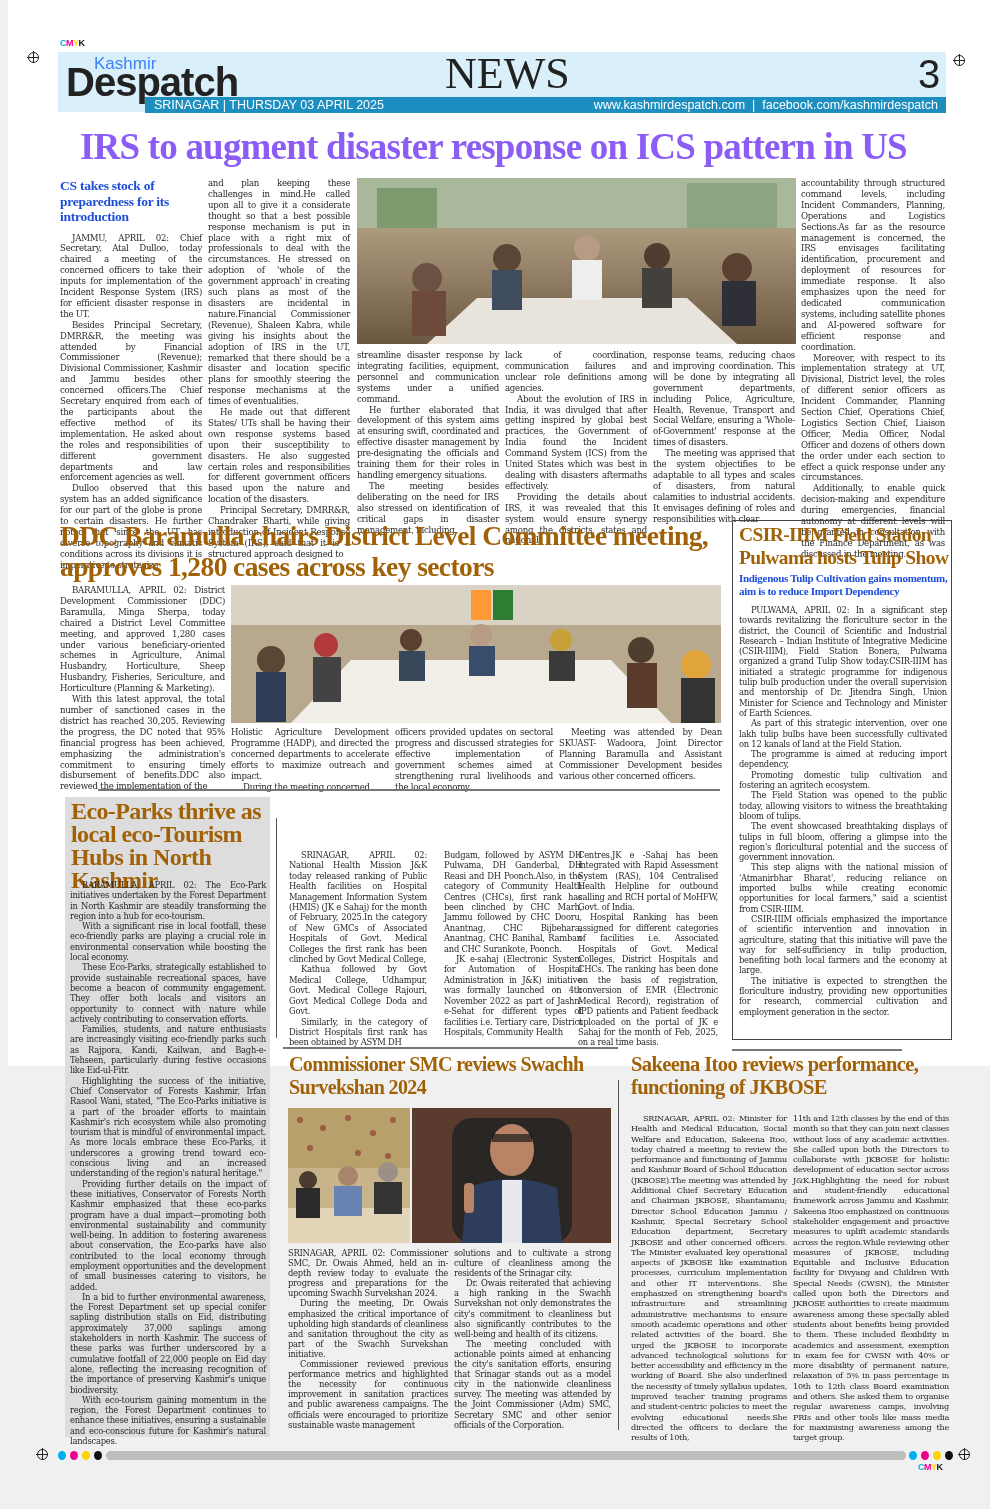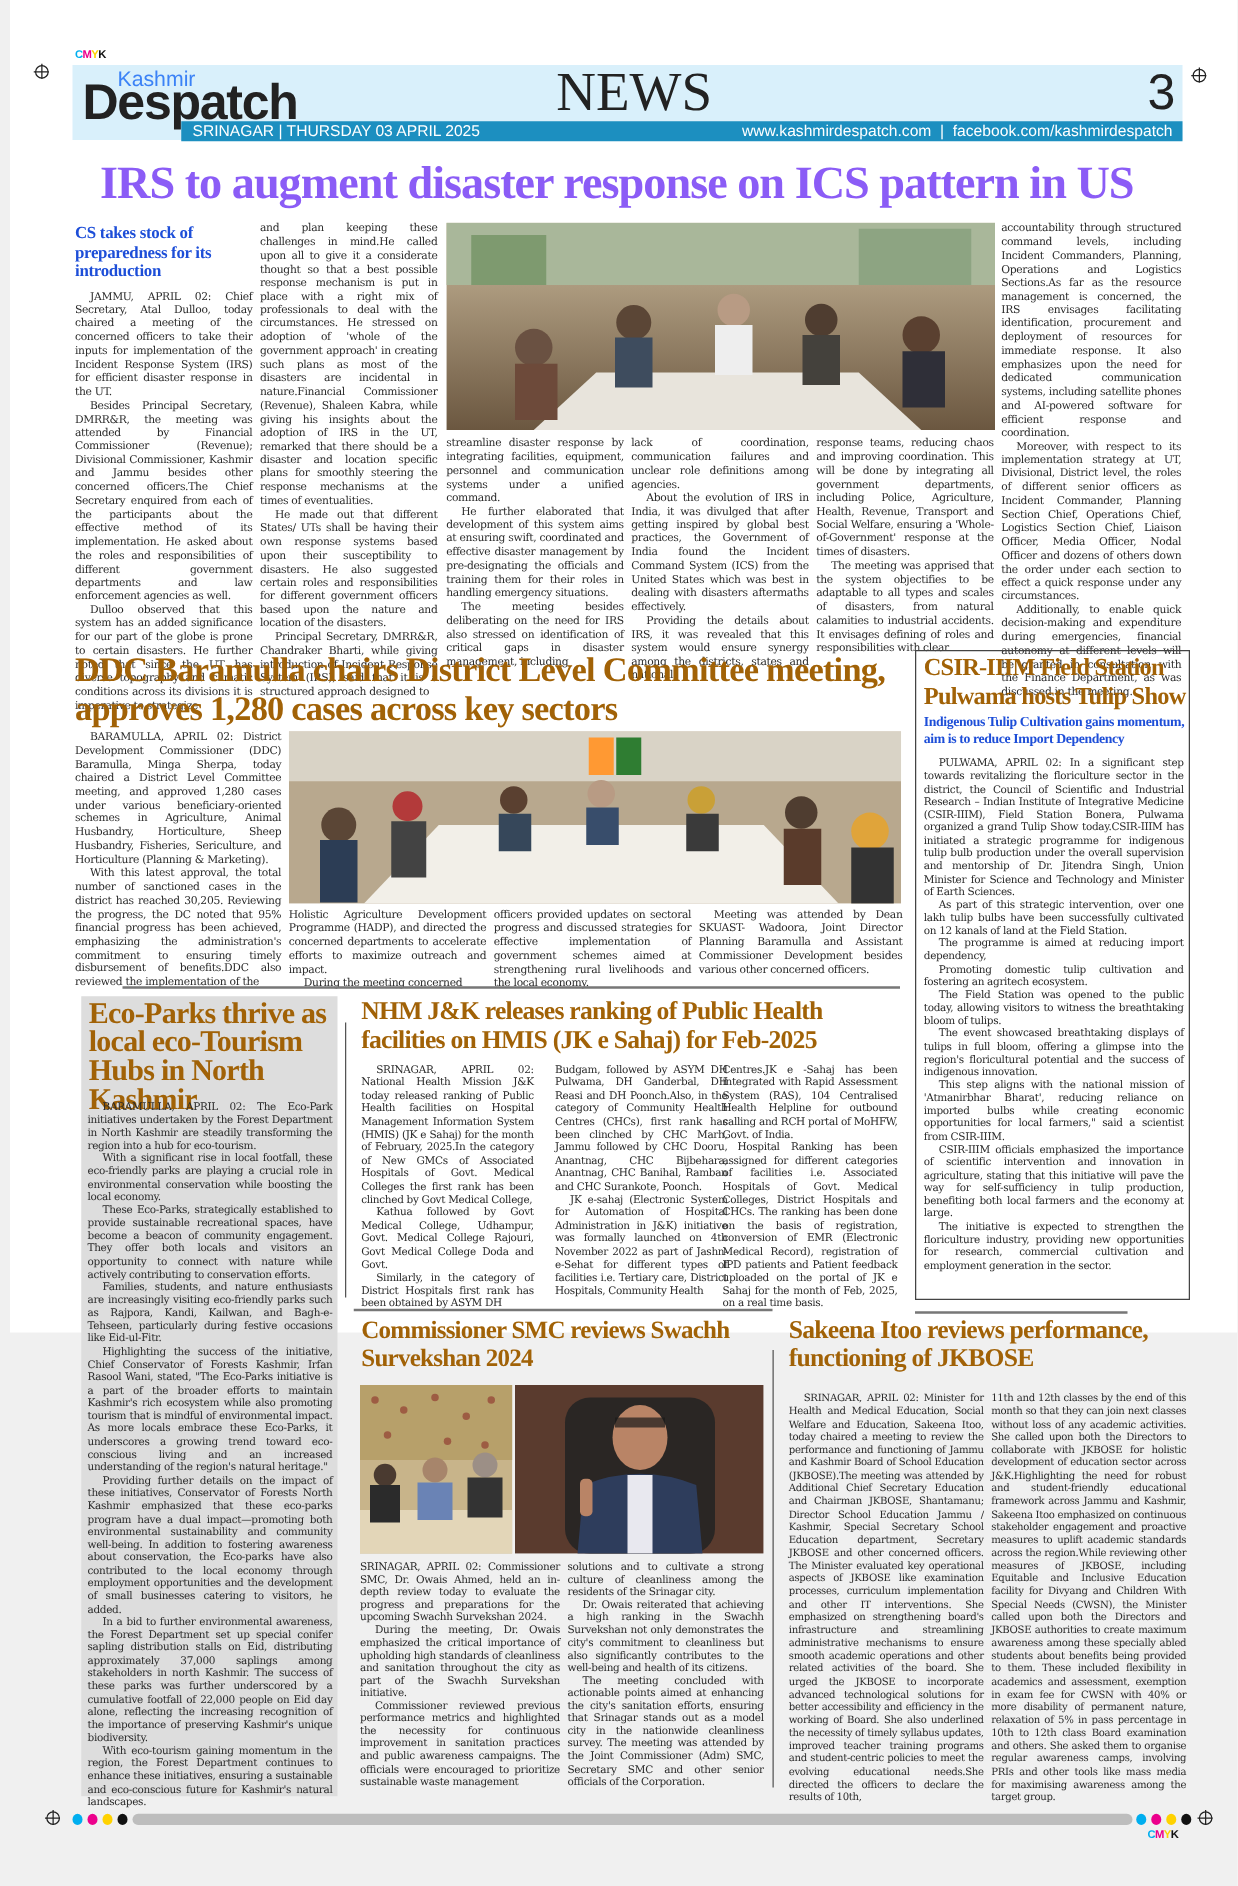--- a/index.html
+++ b/index.html
@@ -164,21 +164,21 @@
 
   <div class="box" style="left:724px;top:520px;width:220px;height:520px;"></div>
   <div class="abs h2" style="left:731px;top:523px;width:210px;font-size:19.5px;line-height:23px;">CSIR-IIIM Field Station Pulwama hosts Tulip Show</div>
   <div class="abs sub" style="left:731px;top:572px;width:210px;font-size:11px;line-height:13px;letter-spacing:-0.3px;">Indigenous Tulip Cultivation gains momentum, aim is to reduce Import Dependency</div>
   <div class="col" style="left:731px;top:605px;width:208px;font-size:8.4px;line-height:10.3px;">
     <p>PULWAMA, APRIL 02: In a significant step towards revitalizing the floriculture sector in the district, the Council of Scientific and Industrial Research – Indian Institute of Integrative Medicine (CSIR-IIIM), Field Station Bonera, Pulwama organized a grand Tulip Show today.CSIR-IIIM has initiated a strategic programme for indigenous tulip bulb production under the overall supervision and mentorship of Dr. Jitendra Singh, Union Minister for Science and Technology and Minister of Earth Sciences.</p>
     <p>As part of this strategic intervention, over one lakh tulip bulbs have been successfully cultivated on 12 kanals of land at the Field Station.</p>
     <p>The programme is aimed at reducing import dependency,</p>
     <p>Promoting domestic tulip cultivation and fostering an agritech ecosystem.</p>
     <p>The Field Station was opened to the public today, allowing visitors to witness the breathtaking bloom of tulips.</p>
-    <p>The event showcased breathtaking displays of tulips in full bloom, offering a glimpse into the region's floricultural potential and the success of indigenous innovation.</p>
+    <p>The event showcased breathtaking displays of tulips in full bloom, offering a glimpse into the region's floricultural potential and the success of government innovation.</p>
     <p>This step aligns with the national mission of 'Atmanirbhar Bharat', reducing reliance on imported bulbs while creating economic opportunities for local farmers," said a scientist from CSIR-IIIM.</p>
     <p>CSIR-IIIM officials emphasized the importance of scientific intervention and innovation in agriculture, stating that this initiative will pave the way for self-sufficiency in tulip production, benefiting both local farmers and the economy at large.</p>
     <p>The initiative is expected to strengthen the floriculture industry, providing new opportunities for research, commercial cultivation and employment generation in the sector.</p>
   </div>
   <div class="rule-h" style="left:724px;top:1049px;width:170px;height:1.5px;"></div>
 
   <div class="abs grey" style="left:57px;top:797px;width:205px;height:640px;"></div>
   <div class="abs h2" style="left:63px;top:800px;width:200px;font-size:24px;line-height:23px;">Eco-Parks thrive as local eco-Tourism Hubs in North Kashmir</div>
   <div class="col" style="left:62px;top:880px;width:196px;font-size:8.4px;line-height:10.3px;">
     <p>BARAMULLA, APRIL 02: The Eco-Park initiatives undertaken by the Forest Department in North Kashmir are steadily transforming the region into a hub for eco-tourism.</p>
@@ -186,21 +186,20 @@
     <p>These Eco-Parks, strategically established to provide sustainable recreational spaces, have become a beacon of community engagement. They offer both locals and visitors an opportunity to connect with nature while actively contributing to conservation efforts.</p>
     <p>Families, students, and nature enthusiasts are increasingly visiting eco-friendly parks such as Rajpora, Kandi, Kailwan, and Bagh-e-Tehseen, particularly during festive occasions like Eid-ul-Fitr.</p>
     <p>Highlighting the success of the initiative, Chief Conservator of Forests Kashmir, Irfan Rasool Wani, stated, "The Eco-Parks initiative is a part of the broader efforts to maintain Kashmir's rich ecosystem while also promoting tourism that is mindful of environmental impact. As more locals embrace these Eco-Parks, it underscores a growing trend toward eco-conscious living and an increased understanding of the region's natural heritage."</p>
     <p>Providing further details on the impact of these initiatives, Conservator of Forests North Kashmir emphasized that these eco-parks program have a dual impact—promoting both environmental sustainability and community well-being. In addition to fostering awareness about conservation, the Eco-parks have also contributed to the local economy through employment opportunities and the development of small businesses catering to visitors, he added.</p>
     <p>In a bid to further environmental awareness, the Forest Department set up special conifer sapling distribution stalls on Eid, distributing approximately 37,000 saplings among stakeholders in north Kashmir. The success of these parks was further underscored by a cumulative footfall of 22,000 people on Eid day alone, reflecting the increasing recognition of the importance of preserving Kashmir's unique biodiversity.</p>
     <p>With eco-tourism gaining momentum in the region, the Forest Department continues to enhance these initiatives, ensuring a sustainable and eco-conscious future for Kashmir's natural landscapes.</p>
   </div>
 
   <div class="rule-v" style="left:268px;top:818px;height:220px;"></div>
 
-  <div class="abs h2" style="left:281px;top:798px;width:440px;font-size:20.5px;line-height:23px;">NHM J&amp;K releases ranking of Public Health facilities on HMIS (JK e Sahaj) for Feb-2025</div>
   <div class="col" style="left:281px;top:850px;width:138px;font-size:8.4px;line-height:10.4px;">
     <p>SRINAGAR, APRIL 02: National Health Mission J&amp;K today released ranking of Public Health facilities on Hospital Management Information System (HMIS) (JK e Sahaj) for the month of February, 2025.In the category of New GMCs of Associated Hospitals of Govt. Medical Colleges the first rank has been clinched by Govt Medical College,</p>
     <p>Kathua followed by Govt Medical College, Udhampur, Govt. Medical College Rajouri, Govt Medical College Doda and Govt.</p>
     <p>Similarly, in the category of District Hospitals first rank has been obtained by ASYM DH</p>
   </div>
   <div class="col" style="left:425px;top:850px;width:138px;font-size:8.4px;line-height:10.4px;margin-left:11px;">
     <p style="text-indent:0">Budgam, followed by ASYM DH Pulwama, DH Ganderbal, DH Reasi and DH Poonch.Also, in the category of Community Health Centres (CHCs), first rank has been clinched by CHC Marh, Jammu followed by CHC Dooru, Anantnag, CHC Bijbehara, Anantnag, CHC Banihal, Ramban and CHC Surankote, Poonch.</p>
     <p>JK e-sahaj (Electronic System for Automation of Hospital Administration in J&amp;K) initiative was formally launched on 4th November 2022 as part of Jashn-e-Sehat for different types of facilities i.e. Tertiary care, District Hospitals, Community Health</p>
   </div>
   <div class="col" style="left:570px;top:850px;width:140px;font-size:8.4px;line-height:10.4px;">

